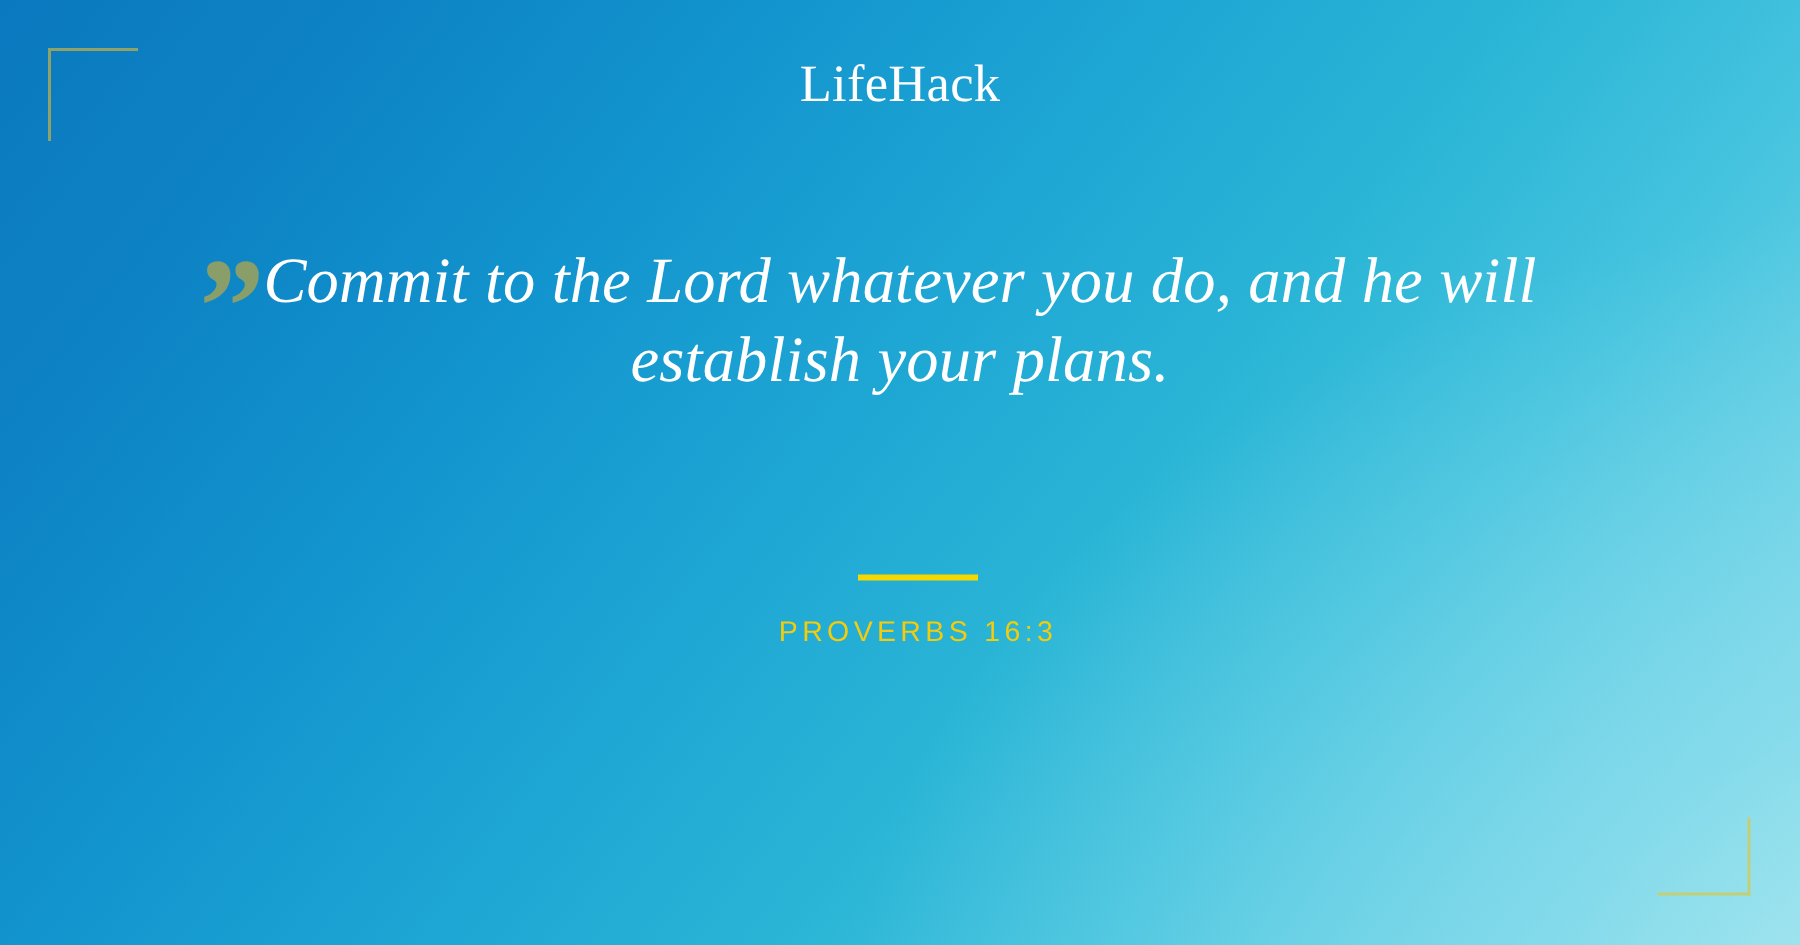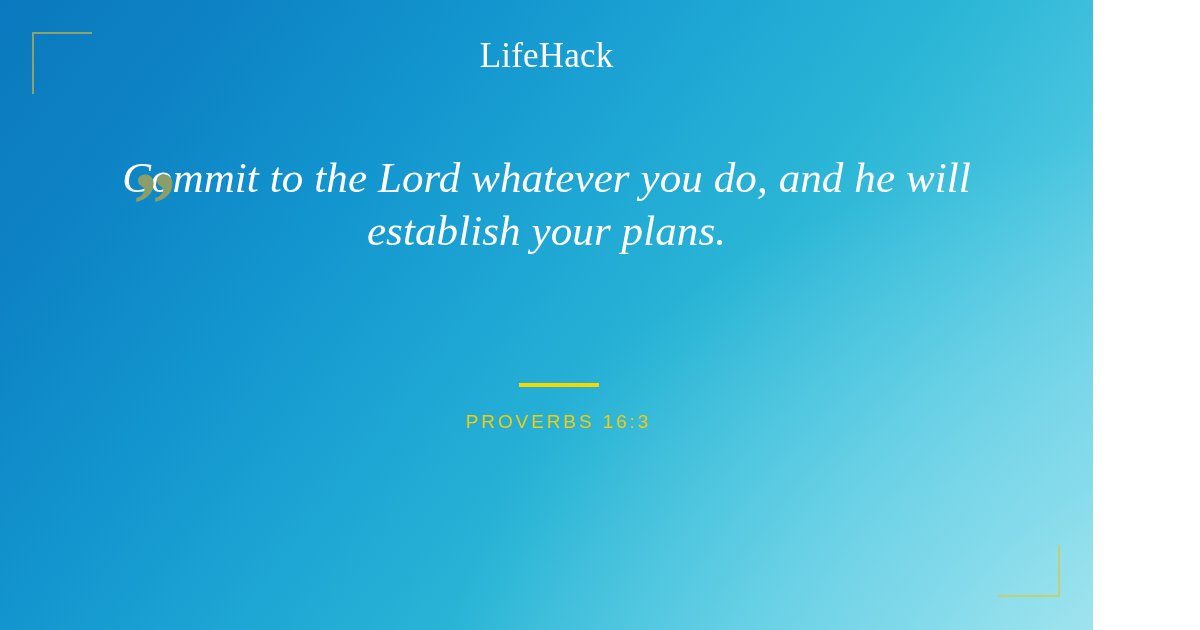--- a/index.html
+++ b/index.html
@@ -10,21 +10,21 @@
   body {
     width: 1200px;
     height: 630px;
     overflow: hidden;
     font-family: "Liberation Sans", sans-serif;
   }
 
   
   .quote-card {
     position: relative;
-    width: 1093px;
+    width: 1200px;
     height: 630px;
     box-sizing: border-box;
     overflow: hidden;
     background:
       radial-gradient(ellipse 1500px 1100px at 112% 112%,
                       rgba(173, 232, 241, 0.95) 0%,
                       rgba(143, 222, 236, 0.55) 22%,
                       rgba(120, 210, 230, 0.0) 52%),
       linear-gradient(128deg,
                       #0b79bf 0%,
@@ -92,21 +92,21 @@
     font-family: "Liberation Serif", "DejaVu Serif", serif;
     font-style: italic;
     font-weight: 700;
     font-size: 92px;
     line-height: 1;
     color: #8a9e6a;
     user-select: none;
   }
 
   .quote-text {
-    margin: 2px;
+    margin: 12px;
     padding: 0 95px;
     font-family: "Liberation Serif", "DejaVu Serif", serif;
     font-style: italic;
     font-weight: 400;
     font-size: 43px;
     line-height: 1.23;
     color: #ffffff;
     letter-spacing: 0.1px;
     text-align: center;
   }

